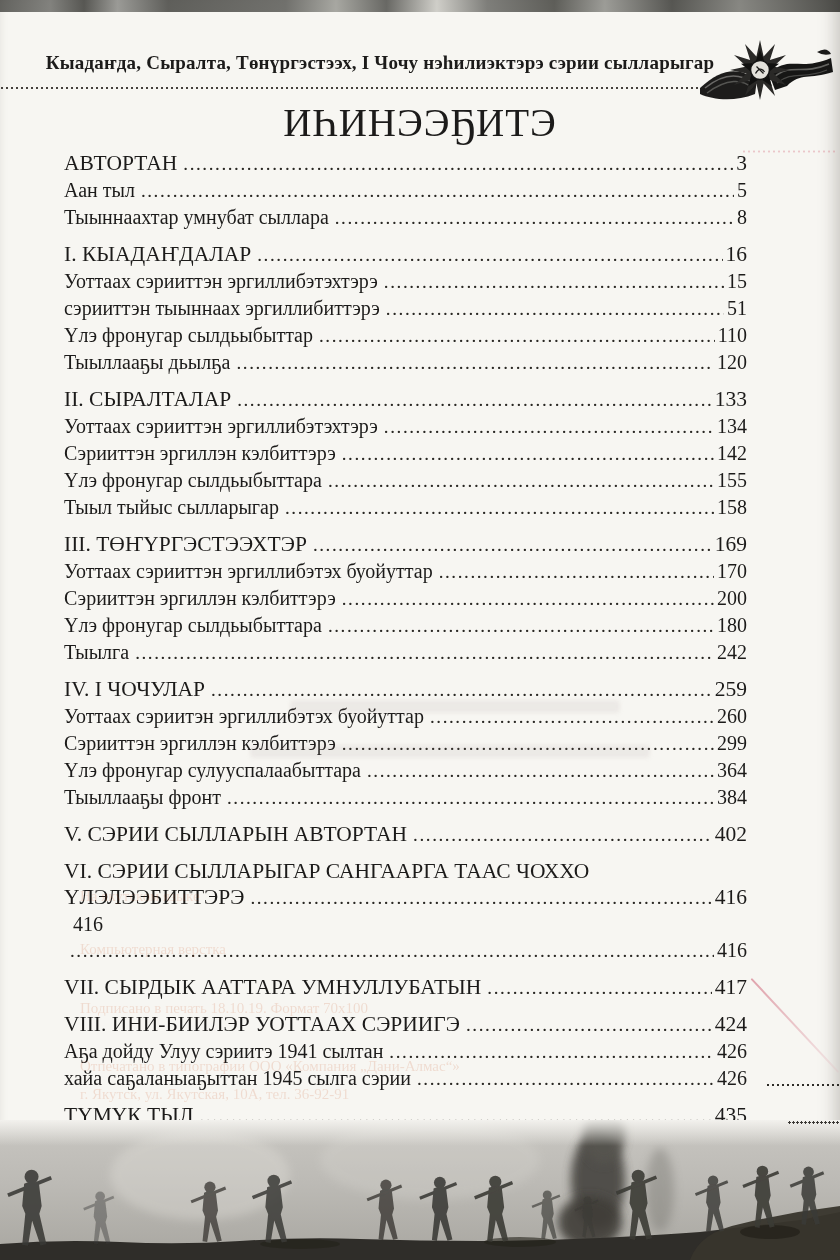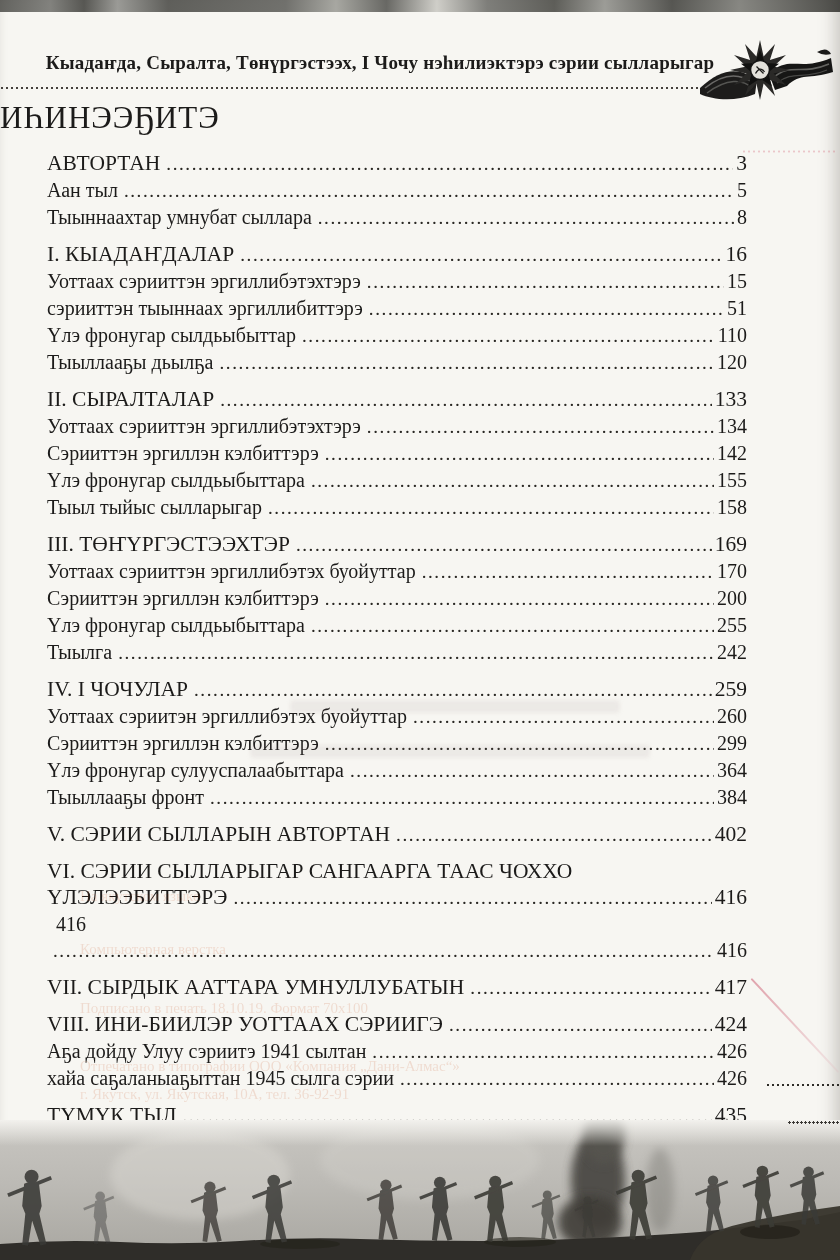--- a/index.html
+++ b/index.html
@@ -26,28 +26,28 @@
     background-size:5px 4px; background-repeat:repeat-x;
   }
   .pink-dots{
     position:absolute; top:150px; left:742px; width:96px; height:3px; opacity:.3;
     background-image:radial-gradient(circle at 2px 1.5px,#d05a6e 1px,transparent 1.2px);
     background-size:5px 3px; background-repeat:repeat-x;
   }
   .medal{position:absolute; top:28px; left:697px; width:138px; height:84px;}
   
   .page-title{
-    position:absolute; top:100px; left:0; width:840px; text-align:left;
-    font-size:31px; letter-spacing:1px;
+    position:absolute; top:100px; left:0; width:840px; text-align:center;
+    font-size:39px; letter-spacing:1px;
   }
   
   .toc{position:absolute; top:150px; left:47px; width:700px;}
   .group{margin-top:10px;}
   .group:first-child{margin-top:0;}
-  .row{display:flex; align-items:baseline; line-height:26px; font-size:20px;}
+  .row{display:flex; align-items:baseline; line-height:26px; font-size:20px;margin-left:17px;}
   .row .t{white-space:nowrap;}
   .row.caps{font-size:21.5px;}
   .row .dots{flex:1 1 auto; overflow:hidden; white-space:nowrap; margin:0 3px 0 6px;}
   .row .dots::after{
     content:"..................................................................................................................................................................................";
     letter-spacing:1.6px; font-size:19px; color:#2a2824;
   }
   .row .pg{white-space:nowrap;}
   .row.inlinepg .pg{margin-left:9px;}
   
@@ -183,21 +183,21 @@
           <span class="pg">170</span>
         </div>
       <div class="row">
           <span class="t">Сэрииттэн эргиллэн кэлбиттэрэ</span>
           <span class="dots"></span>
           <span class="pg">200</span>
         </div>
       <div class="row">
           <span class="t">Үлэ фронугар сылдьыбыттара</span>
           <span class="dots"></span>
-          <span class="pg">255</span>
+          <span class="pg">180</span>
         </div>
       <div class="row">
           <span class="t">Тыылга</span>
           <span class="dots"></span>
           <span class="pg">242</span>
         </div>
     </div>
     <div class="group">
       <div class="row caps">
           <span class="t">IV. I ЧОЧУЛАР</span>

